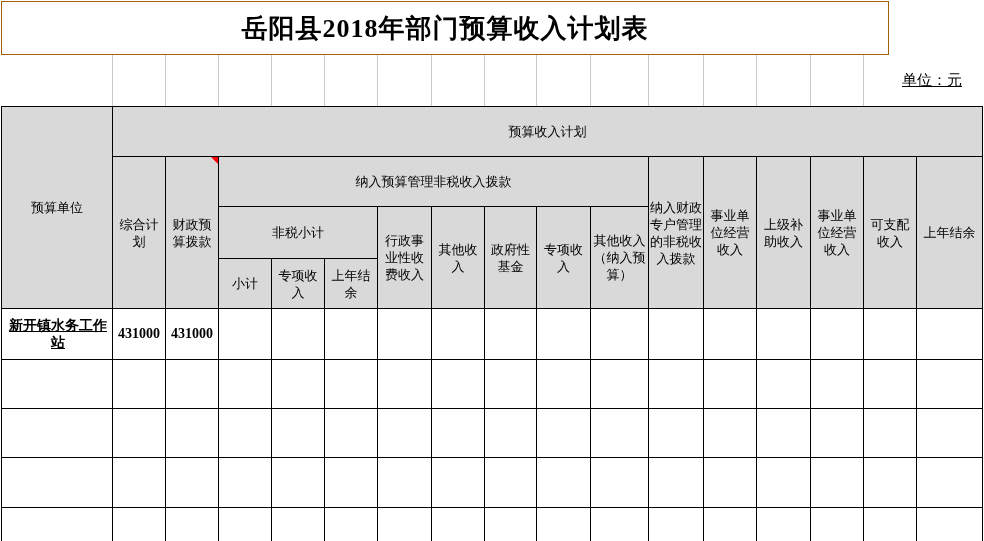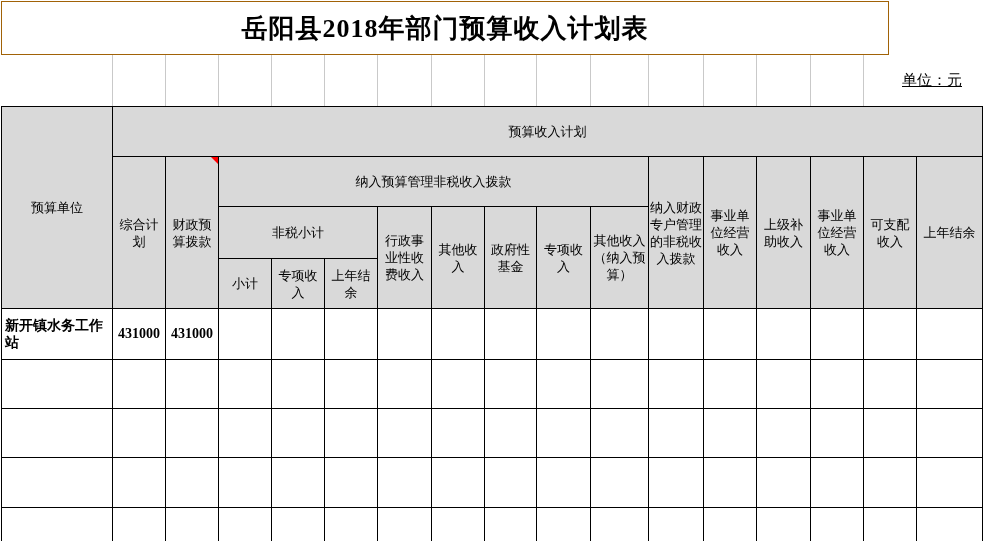--- a/index.html
+++ b/index.html
@@ -46,21 +46,21 @@
     font-weight:normal; font-size:13px; line-height:17px;
     text-align:center; padding:1px;
     line-break:anywhere; word-break:break-all;margin-top:32px;
   }
   .main-table td {
     font-size:14px; font-weight:bold;
     text-align:center; padding:1px;
     line-break:anywhere; word-break:break-all;
   }
   .main-table td.unit-col {
-    text-align:left; padding-left:3px; line-height:17px;
+    text-align:center; padding-left:3px; line-height:17px;text-decoration:underline;
   }
   thead tr:nth-child(1) { height:50px; }
   thead tr:nth-child(2) { height:50px; }
   thead tr:nth-child(3) { height:52px; }
   thead tr:nth-child(4) { height:50px; }
   tbody tr:nth-child(1) { height:51px; }
   tbody tr:nth-child(2) { height:49px; }
   tbody tr:nth-child(3) { height:49px; }
   tbody tr:nth-child(4) { height:50px; }
   tbody tr:nth-child(5) { height:50px; }

